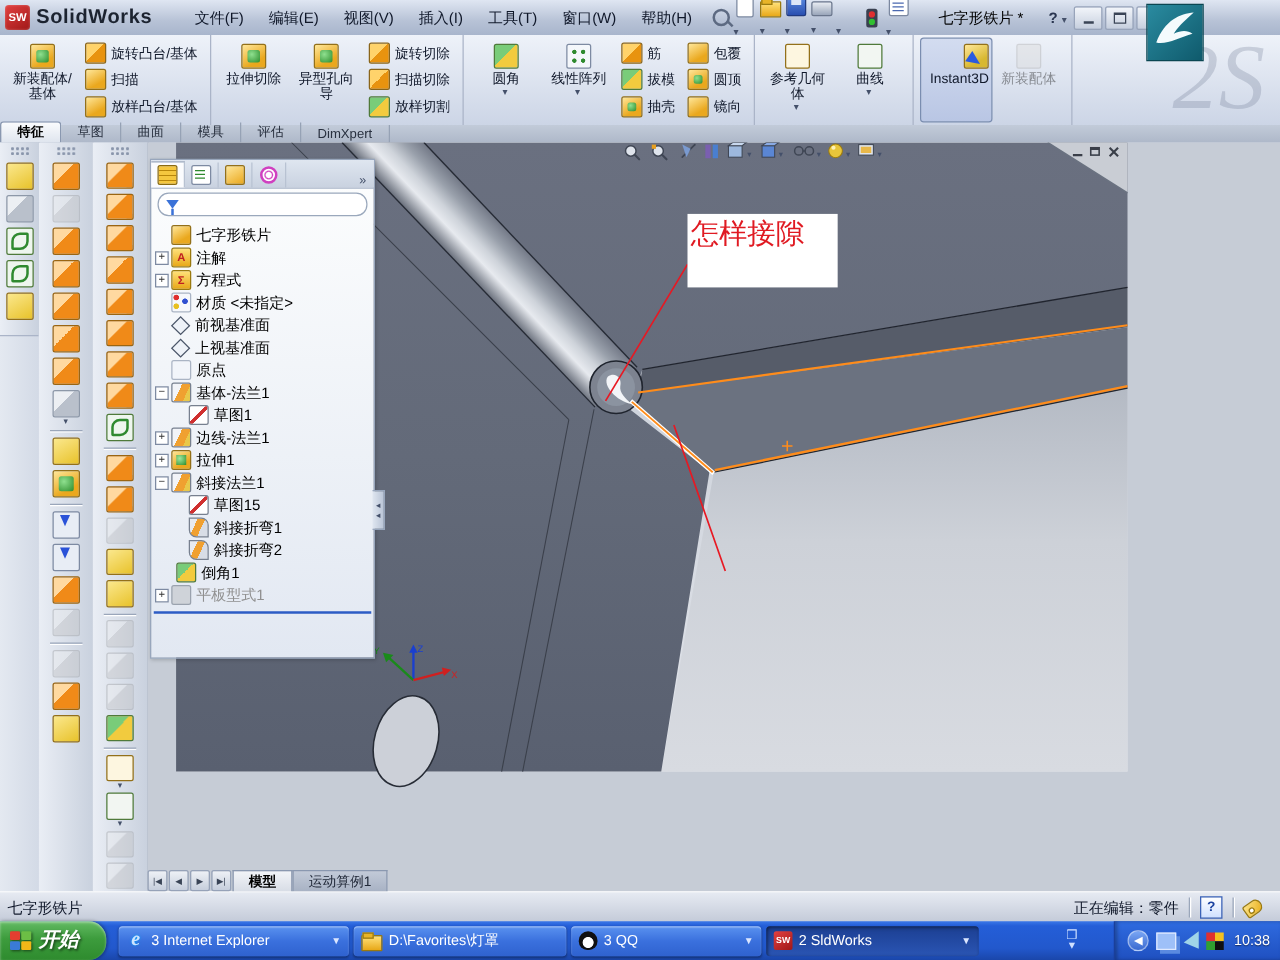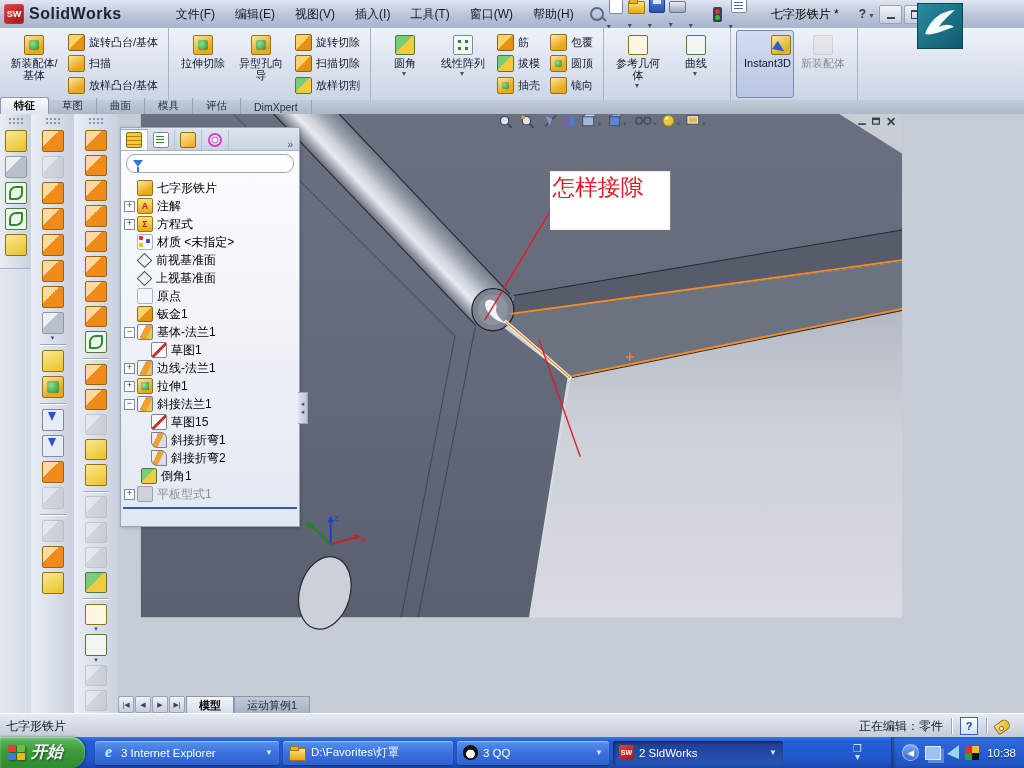--- a/index.html
+++ b/index.html
@@ -6,21 +6,21 @@
   #app{position:relative;width:1024px;height:768px;overflow:hidden;
        font-family:"Liberation Sans","DejaVu Sans",sans-serif;
        background:#cfd6e2;-webkit-font-smoothing:antialiased;}
   
   #titlebar{position:absolute;left:0;top:0;width:1024px;height:28px;
     background:linear-gradient(#dfe6f2,#b7c2d6 60%,#a8b5cc);border-bottom:1px solid #8e9cb6;
     display:flex;align-items:center;}
   #swlogo{width:20px;height:20px;margin:0 5px 0 4px;border-radius:3px;
     background:linear-gradient(145deg,#e24040,#a01818);color:#fff;font-size:9px;font-weight:bold;
     display:flex;align-items:center;justify-content:center;box-shadow:inset 0 0 2px #fff5;}
-  #brand{font-size:16px;font-weight:bold;color:#1c2330;letter-spacing:.5px;margin-right:44px;}
+  #brand{font-size:16px;font-weight:bold;color:#1c2330;letter-spacing:.5px;margin-right:24px;}
   .menu{font-size:12px;color:#10182a;padding:4px 10px;cursor:default;}
   #quickbar{display:flex;align-items:center;gap:3px;margin-left:6px;}
   .qb{width:17px;height:17px;border-radius:2px;position:relative;}
   .qb-pin{border:2px solid #5a6residual;}
   .qbi{display:inline-block;}
   .dd{font-size:8px;color:#44506a;margin:0 2px 0 0;}
   .qb-pin{border:2px solid #5d6a82;border-radius:50%;width:10px;height:10px;}
   .qb-pin:after{content:"";position:absolute;left:9px;top:9px;width:6px;height:2px;background:#5d6a82;transform:rotate(45deg);}
   .qb-new{width:12px;height:15px;background:#fff;border:1px solid #7b88a0;margin:1px 2px;}
   .qb-open{width:15px;height:11px;margin-top:4px;background:linear-gradient(#ffe17a,#e8a818);border:1px solid #9a7a10;border-radius:1px;}
@@ -237,20 +237,21 @@
         <div class="min"></div>
       </div>
     <div class="wbtn">
         <div class="res"></div>
       </div>
     <div class="wbtn">
         <div class="cls">×</div>
       </div>
   </div>
 
+  <div id="watermark">2S</div>
 
   <div id="toolbar">
       <div class="tb-group">
         <div class="tb-big">
           <div class="tico ic-goldg"></div>
           <div class="lbl">新装配体/基体</div>
         </div>
         <div class="tb-smalls">
           <div class="tb-small">
             <div class="tico tico-s ic-fold"></div>
@@ -614,24 +615,20 @@
           </div>
           <div class="trow" style="padding-left: 16px;">
             <span class="ti ti-plane"></span>
             <span class="lab">上视基准面</span>
           </div>
           <div class="trow" style="padding-left: 16px;">
             <span class="ti ti-origin"></span>
             <span class="lab">原点</span>
           </div>
           <div class="trow" style="padding-left: 16px;">
-            <span class="ti ti-sm"></span>
-            <span class="lab">钣金1</span>
-          </div>
-          <div class="trow" style="padding-left: 16px;">
             <span class="exp" style="left: 3px;">−</span>
             <span class="ti ti-flange"></span>
             <span class="lab">基体-法兰1</span>
           </div>
           <div class="trow" style="padding-left: 30px;">
             <span class="ti ti-sketch"></span>
             <span class="lab">草图1</span>
           </div>
           <div class="trow" style="padding-left: 16px;">
             <span class="exp" style="left: 3px;">+</span>

